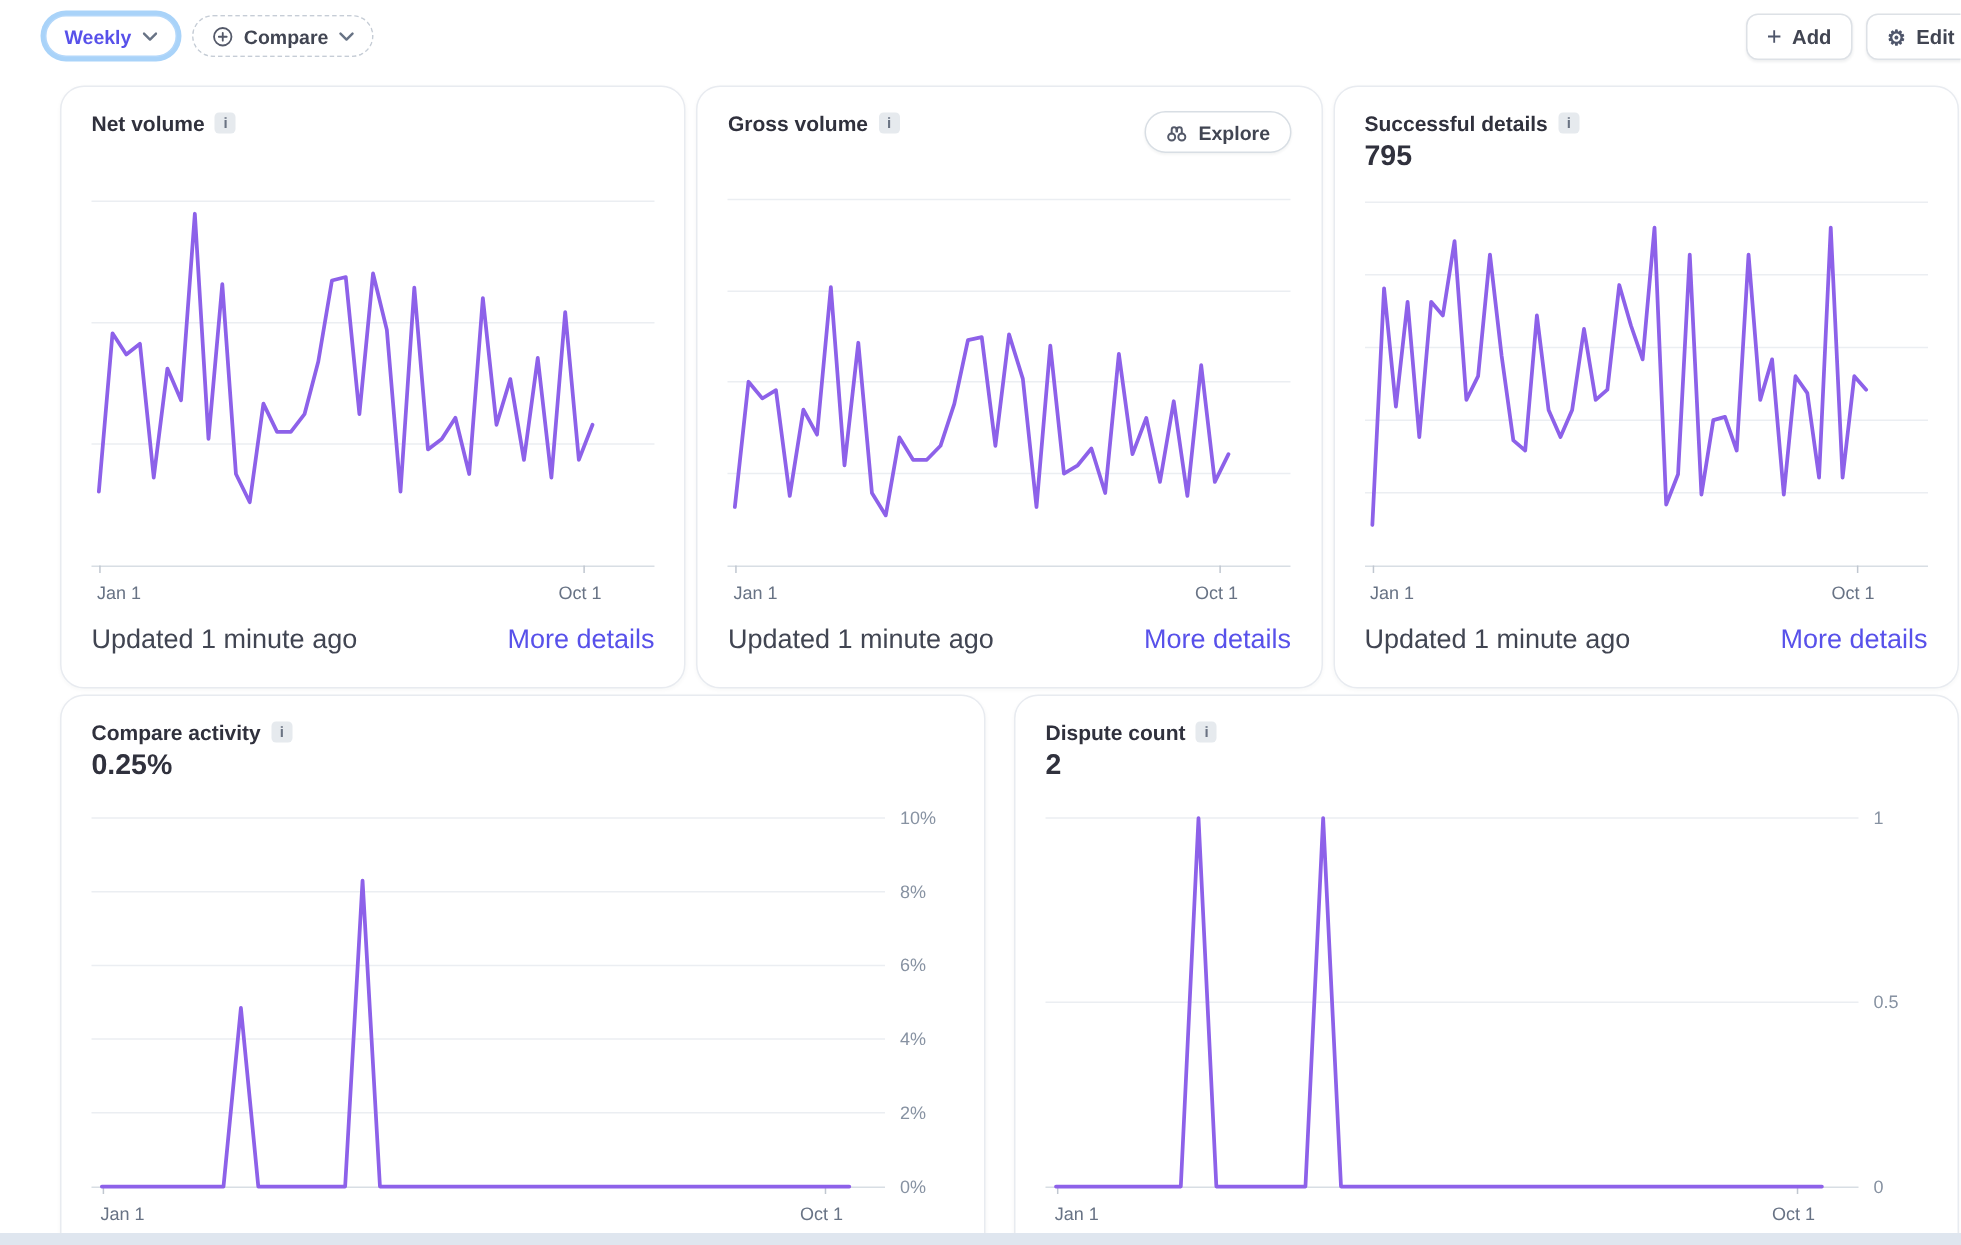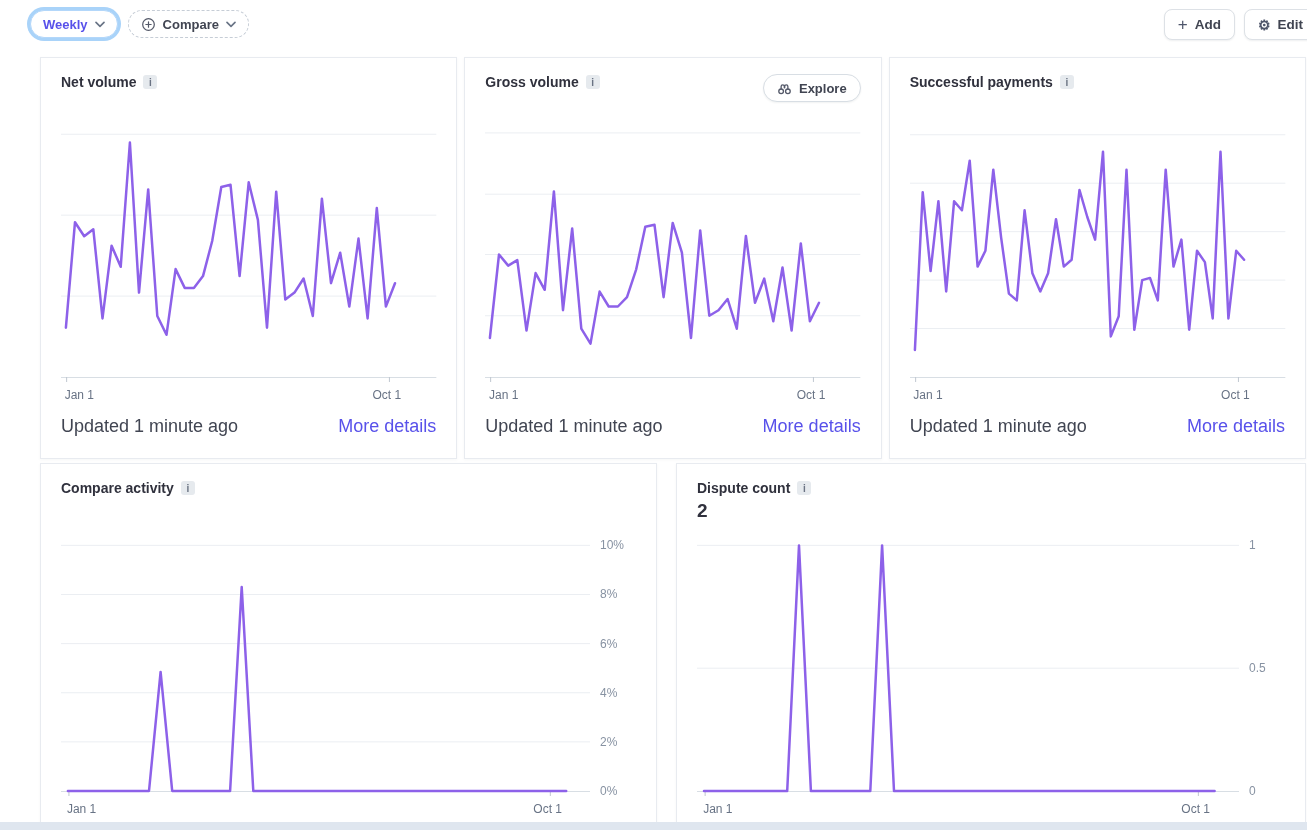--- a/index.html
+++ b/index.html
@@ -25,21 +25,21 @@
     font-size:13.5px; font-weight:700; color:var(--text-secondary,#414552);
     box-shadow:0 1px 2px rgba(20,30,40,.07); cursor:pointer; }
   .btn .plus-glyph { font-size:17px; font-weight:400; color:#4f566b; line-height:1; }
   .btn .gear-glyph { font-size:14px; color:#4f566b; line-height:1; }
 
   
   .main { width:1266px; margin-left:40px; }
   .row1 { display:grid; grid-template-columns:repeat(3,1fr); gap:7px; margin-top:9px; }
   .row2 { display:grid; grid-template-columns:617px 630px; gap:19px; margin-top:4px; }
 
-  .card { background:#fff; border:1px solid var(--border,#e8ebf0); border-radius:0;
+  .card { background:#fff; border:1px solid var(--border,#e8ebf0); border-radius:16px;
     padding:16px 20px; box-shadow:0 1px 3px rgba(25,39,52,.04); }
   .card.r1 { height:402px; }
   .card.r2 { height:420px; }
 
   .card-head.h1 { height:44px; }
   .card-head.h2 { height:56px; }
   .title-row { display:flex; align-items:flex-start; }
   .title-left { display:flex; align-items:center; }
   .card-title { font-size:14px; font-weight:700; color:var(--text-primary,#30313d); }
   .info { width:14px; height:14px; margin-left:7px; border-radius:3px;
@@ -170,24 +170,25 @@
       <div class="card-foot">
         <span class="updated">Updated 1 minute ago</span>
         <a class="more">More details</a>
       </div>
     </section>
 
     <section class="card r1">
       <div class="card-head h1">
         <div class="title-row">
           <div class="title-left">
-            <span class="card-title">Successful payments</span>
-            <span class="info">i</span>
-          </div>
-        </div>
+            <span class="card-title">Successful details</span>
+            <span class="info">i</span>
+          </div>
+        </div>
+        <div class="big-value">795</div>
       </div>
       <svg class="chart" viewBox="0 0 375.34375 266">
           <line x1="0" y1="210.55458515283843" x2="375.34375" y2="210.55458515283843" stroke="#ebeef2" stroke-width="1"></line>
           <line x1="0" y1="162.10917030567686" x2="375.34375" y2="162.10917030567686" stroke="#ebeef2" stroke-width="1"></line>
           <line x1="0" y1="113.66375545851528" x2="375.34375" y2="113.66375545851528" stroke="#ebeef2" stroke-width="1"></line>
           <line x1="0" y1="65.21834061135372" x2="375.34375" y2="65.21834061135372" stroke="#ebeef2" stroke-width="1"></line>
           <line x1="0" y1="16.77292576419215" x2="375.34375" y2="16.77292576419215" stroke="#ebeef2" stroke-width="1"></line>
           <line x1="0" y1="259.5" x2="375.34375" y2="259.5" stroke="#d8dee4" stroke-width="1"></line>
           <line x1="5.63015625" y1="259" x2="5.63015625" y2="264" stroke="#c0c7d0" stroke-width="1"></line>
           <line x1="328.42578125" y1="259" x2="328.42578125" y2="264" stroke="#c0c7d0" stroke-width="1"></line>
@@ -207,20 +208,21 @@
   <div class="row2">
 
     <section class="card r2">
       <div class="card-head h2">
         <div class="title-row">
           <div class="title-left">
             <span class="card-title">Compare activity</span>
             <span class="info">i</span>
           </div>
         </div>
+        <div class="big-value">0.25%</div>
       </div>
       <svg class="chart2" viewBox="0 0 575 262">
           <text x="539" y="259" fill="#8792a2" font-size="12">0%</text>
           <line x1="0" y1="205.87040618955513" x2="529" y2="205.87040618955513" stroke="#ebeef2" stroke-width="1"></line>
           <text x="539" y="209.87040618955513" fill="#8792a2" font-size="12">2%</text>
           <line x1="0" y1="156.74081237911025" x2="529" y2="156.74081237911025" stroke="#ebeef2" stroke-width="1"></line>
           <text x="539" y="160.74081237911025" fill="#8792a2" font-size="12">4%</text>
           <line x1="0" y1="107.6112185686654" x2="529" y2="107.6112185686654" stroke="#ebeef2" stroke-width="1"></line>
           <text x="539" y="111.6112185686654" fill="#8792a2" font-size="12">6%</text>
           <line x1="0" y1="58.48162475822049" x2="529" y2="58.48162475822049" stroke="#ebeef2" stroke-width="1"></line>

